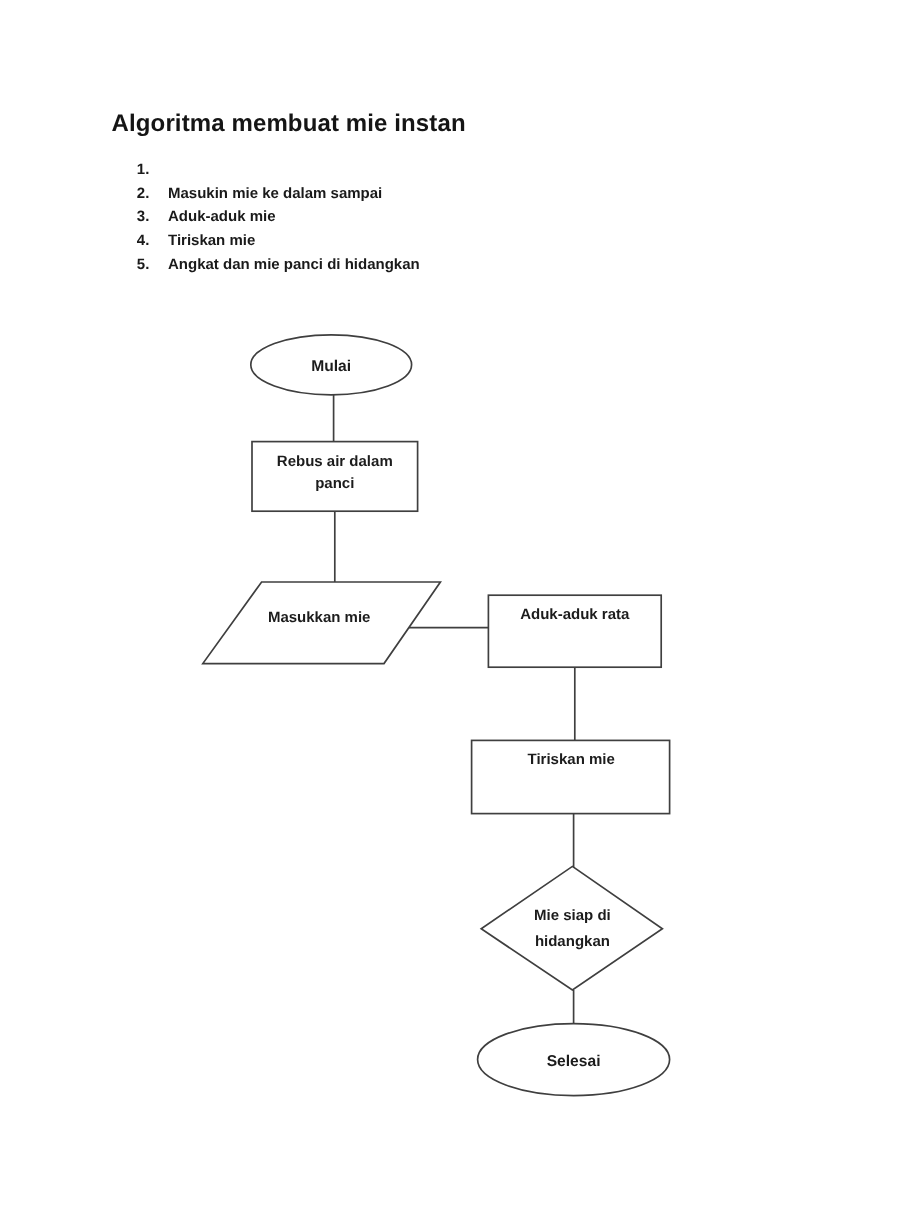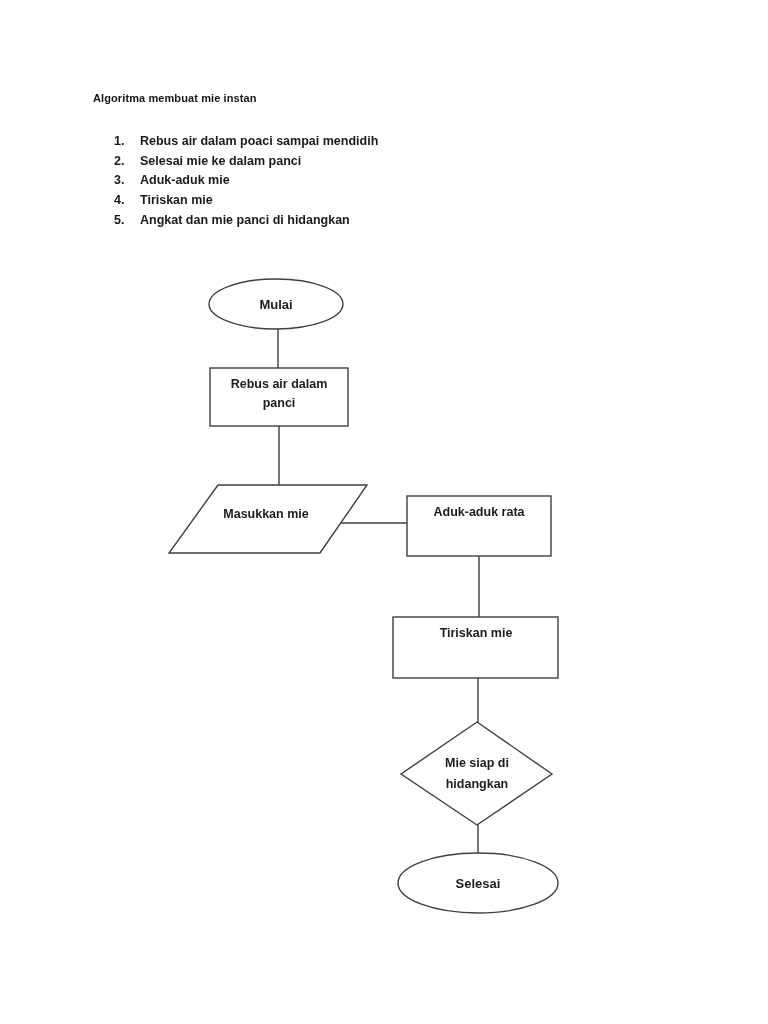--- a/index.html
+++ b/index.html
@@ -13,21 +13,21 @@
     height: 1024px;
     background: #ffffff;
     overflow: hidden;
     font-family: "Liberation Sans", sans-serif;
     color: #1c1c1c;
   }
   .doc-title {
     position: absolute;
     left: 93px;
     top: 92px;
-    font-size: 11px;
+    font-size: 20px;
     font-weight: 700;
     letter-spacing: 0.1px;
     color: #151515;
   }
   .steps {
     position: absolute;
     left: 114px;
     top: 131px;
   }
   .step-row {
@@ -70,25 +70,24 @@
 </head>
 <body>
 
 <div class="page">
 
   <div class="doc-title">Algoritma membuat mie instan</div>
 
   <div class="steps">
     <div class="step-row">
       <span class="step-num">1.</span>
-      <span class="step-text">Rebus air dalam poaci sampai mendidih</span>
     </div>
     <div class="step-row">
       <span class="step-num">2.</span>
-      <span class="step-text">Selesai mie ke dalam panci</span>
+      <span class="step-text">Masukin mie ke dalam sampai</span>
     </div>
     <div class="step-row">
       <span class="step-num">3.</span>
       <span class="step-text">Aduk-aduk mie</span>
     </div>
     <div class="step-row">
       <span class="step-num">4.</span>
       <span class="step-text">Tiriskan mie</span>
     </div>
     <div class="step-row">

